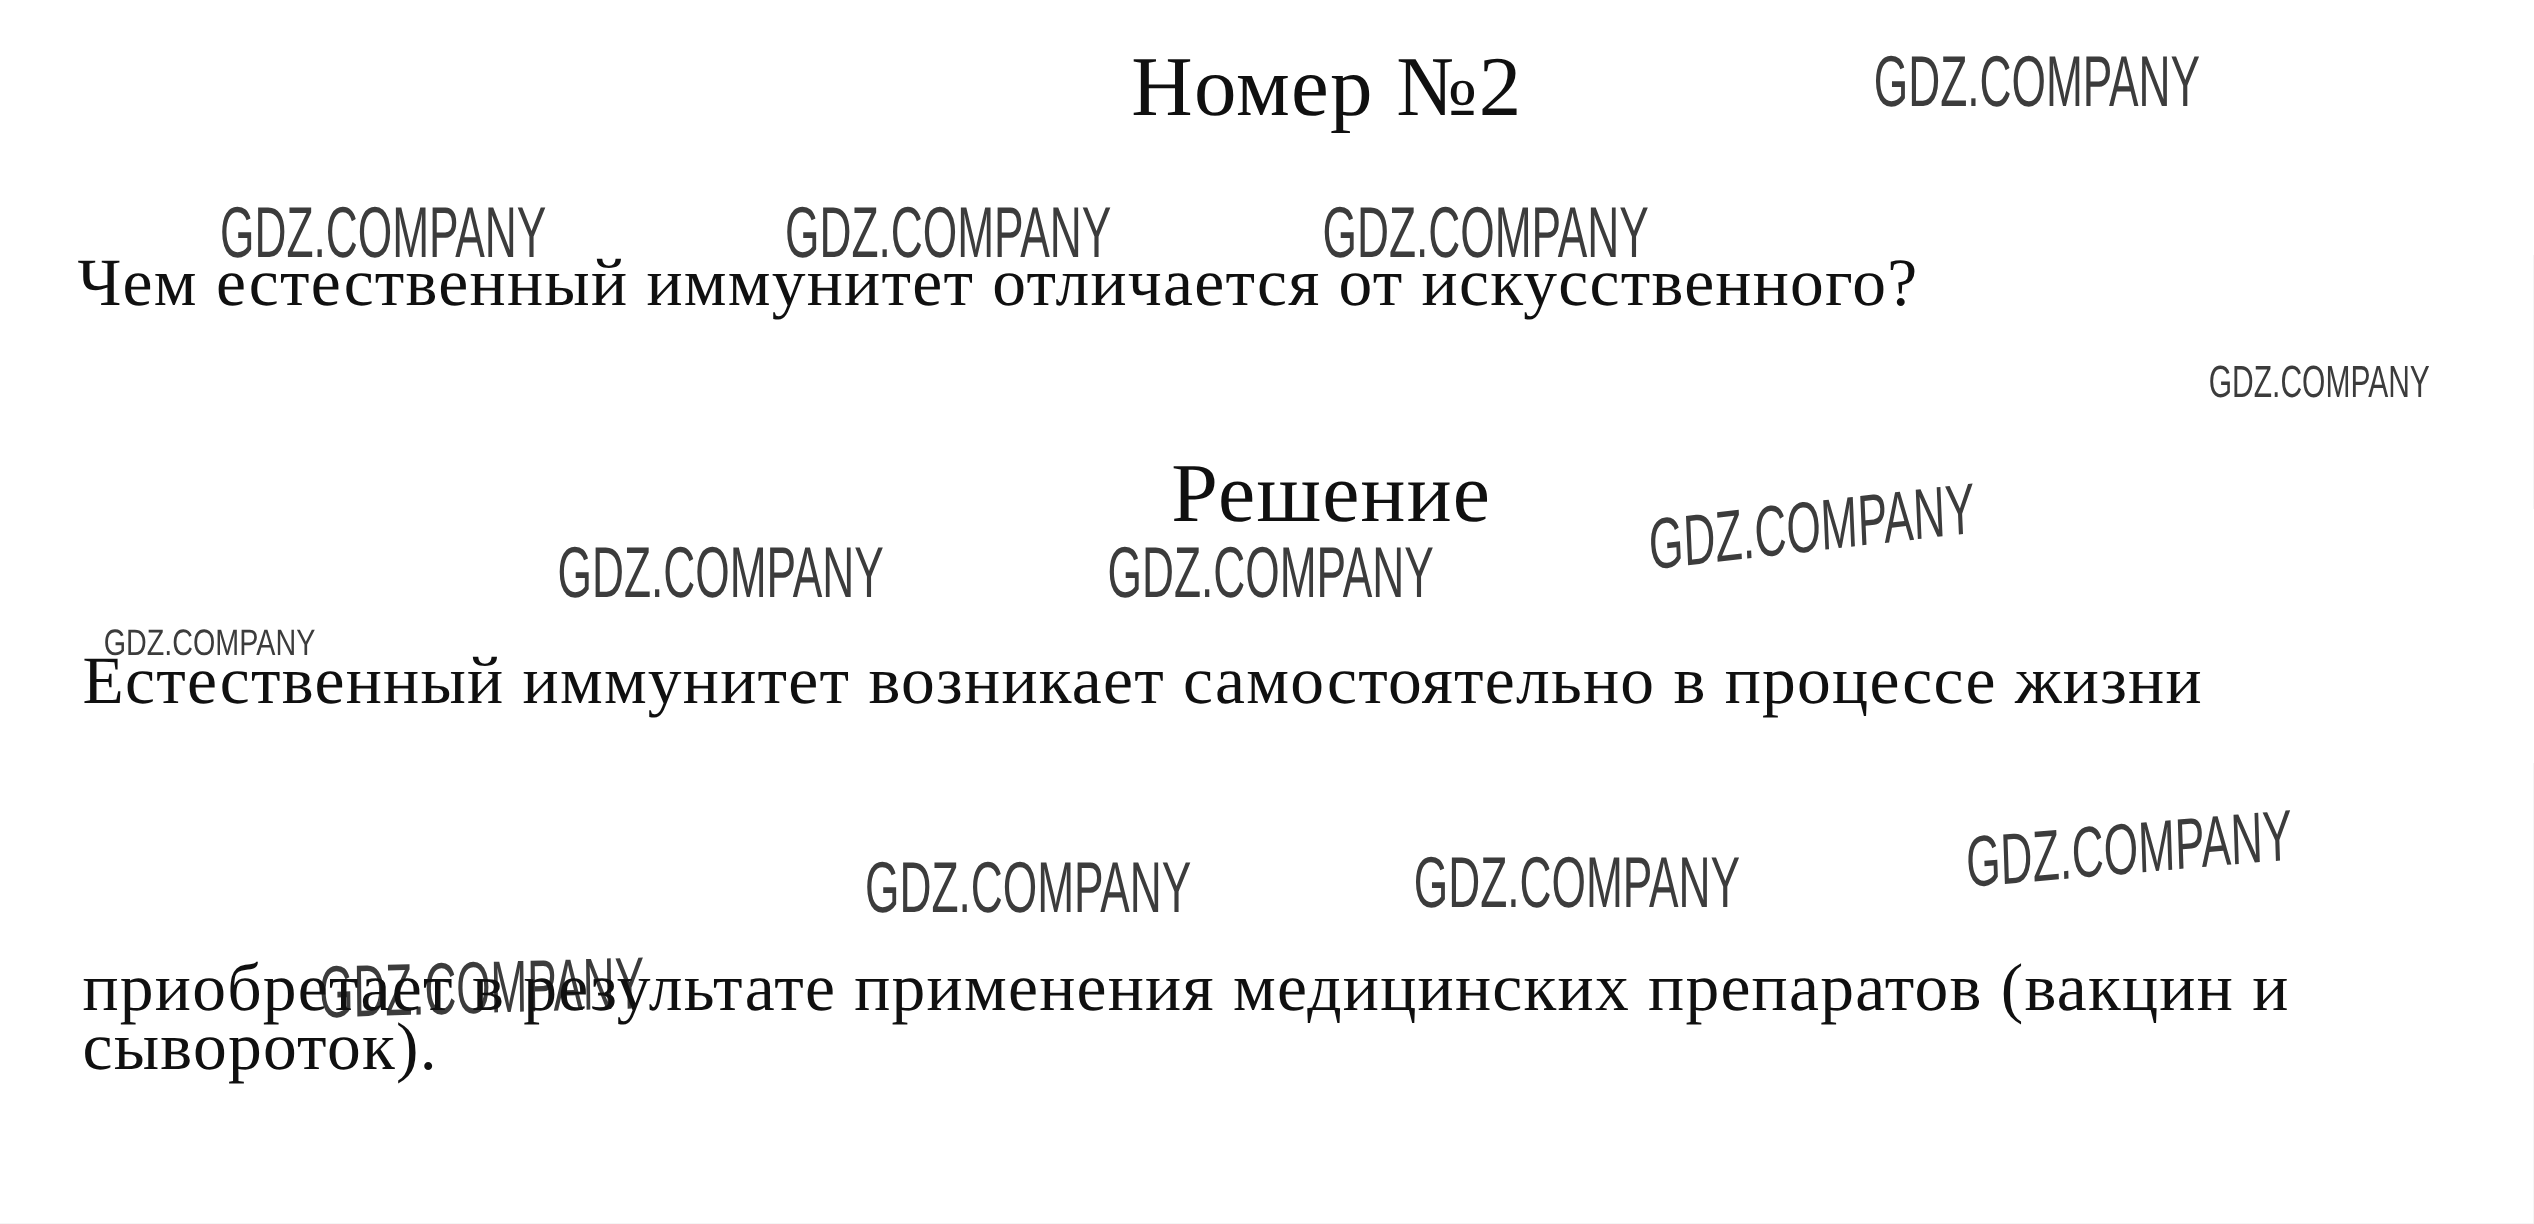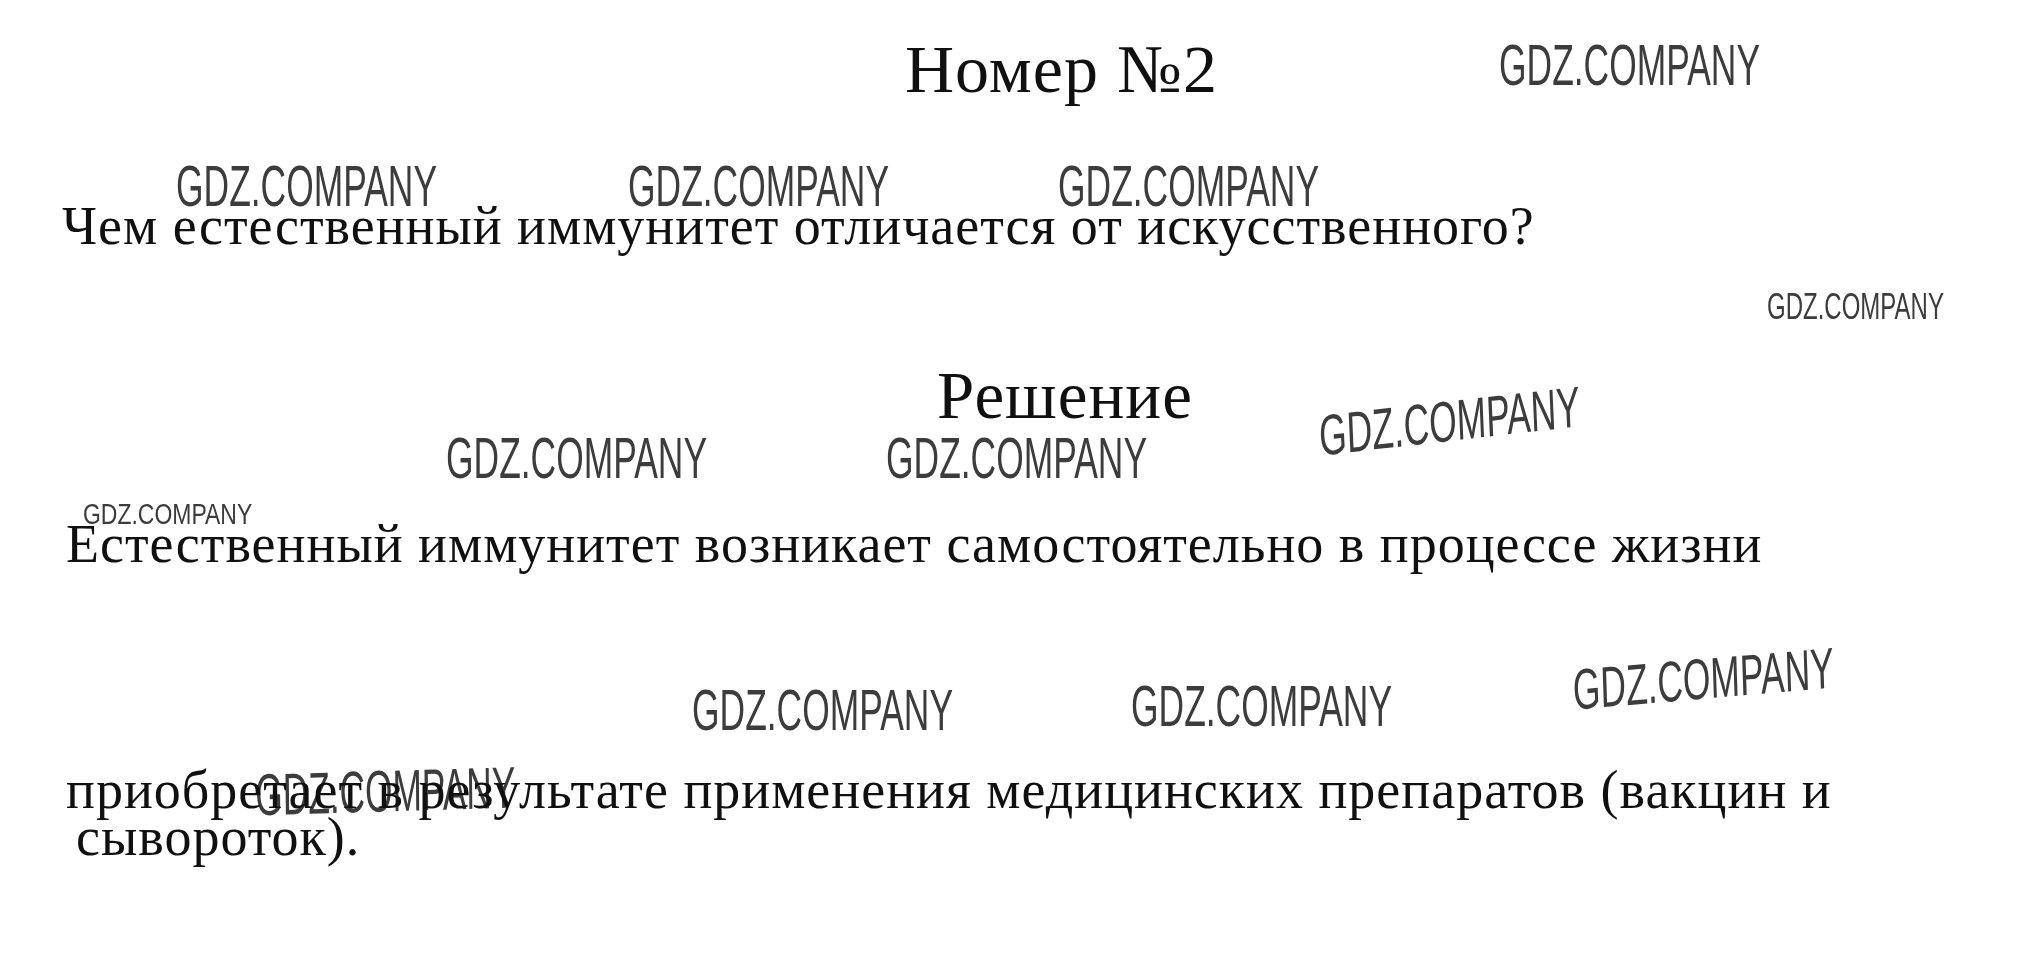--- a/index.html
+++ b/index.html
@@ -18,21 +18,21 @@
     white-space:nowrap;
     letter-spacing:1px;
     color:#101010;
   }
   .t-title   {left:905px; top:35px;  font-size:68px;}
   .t-question{left:62px;  top:199px; font-size:54px;}
   .t-heading {left:937px; top:350px; font-size:67px;margin-top:12px;}
   .t-line1   {left:66px;  top:517px; font-size:54px;}
   .t-line2   {left:60px;  top:622px; font-size:54px;}
   .t-line3   {left:66px;  top:719px; font-size:54px;margin-top:44px;}
-  .t-line4   {left:76px;  top:810px; font-size:54px;}
+  .t-line4   {left:66px;  top:810px; font-size:54px;}
   
   .wm{
     position:absolute;
     font-family:"Liberation Sans","DejaVu Sans",sans-serif;
     font-weight:400;
     color:#3c3c3c;
     line-height:1;
     white-space:nowrap;
     transform-origin:0 0;
   }

